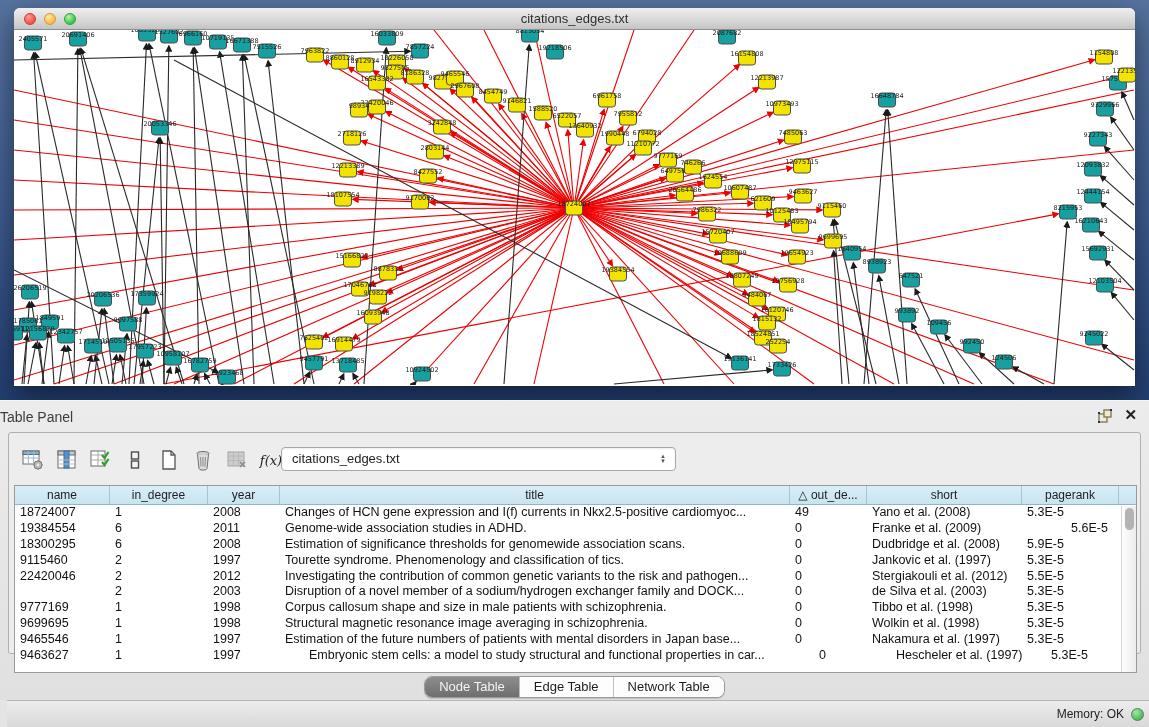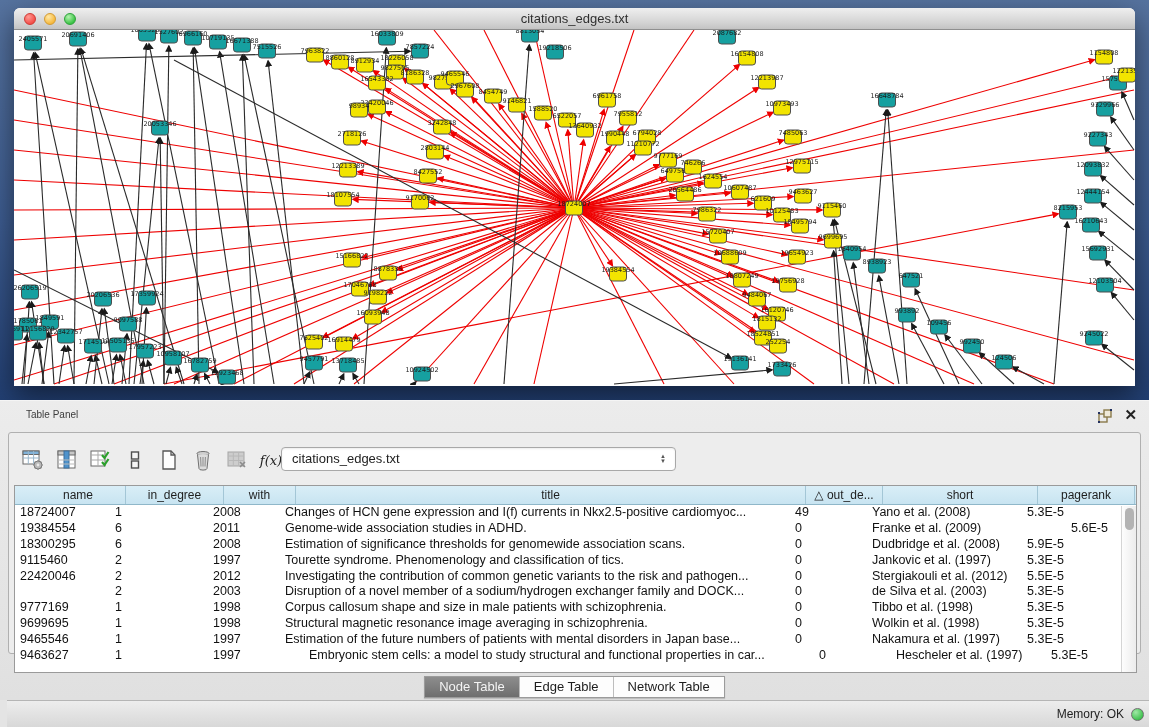--- a/index.html
+++ b/index.html
@@ -22,53 +22,53 @@
   .light.yellow{ background:radial-gradient(circle at 35% 30%,#ffe9a8,#f6b93e 70%); border:1px solid #d29a33; }
   .light.green { background:radial-gradient(circle at 35% 30%,#b5f3b0,#3dc447 70%); border:1px solid #2da23a; }
   .win-title { text-align:center; font-size:13px; line-height:21px; color:#2f2f2f; }
   .net-canvas-wrap { width:1121px; height:355px; background:#ffffff; }
   svg text.nlabel { font-family:"DejaVu Sans", sans-serif; font-size:6.5px; fill:#1c1c1c; }
 
   
   .table-panel { position:absolute; left:0; top:400px; width:1149px; height:300px;
                  background:linear-gradient(180deg,#ececec,#e0e0e0); }
   .tp-header { height:30px; position:relative; border-top:1px solid #f5f5f5; }
-  .tp-title { font-size:10px; color:#3c3c3c; padding:8px 0 0 26px; }
+  .tp-title { font-size:14px; color:#3c3c3c; padding:8px 0 0 0; }
   .tp-float { position:absolute; right:36px; top:7px; width:16px; height:16px; cursor:pointer; }
   .tp-close { position:absolute; right:12px; top:5px; font-size:15px; font-weight:bold; color:#222; cursor:pointer; }
 
   .tp-card { position:absolute; left:8px; top:32px; width:1133px; height:222px;
              background:#ededed; border:1px solid #b0b0b0; border-radius:3px; }
 
   .toolbar { position:absolute; left:12px; top:12px; height:30px; display:flex; align-items:center; gap:10px; }
   .tb-icon { width:24px; height:24px; display:flex; align-items:center; justify-content:center; cursor:pointer; }
   .fx { font-family:"DejaVu Serif", serif; font-style:italic; font-size:13px; color:#222; }
 
   .combo { position:absolute; left:272px; top:14px; width:395px; height:24px; background:#fff;
            border:1px solid #a8a8a8; border-radius:4px; box-shadow:inset 0 1px 2px rgba(0,0,0,.08);
            font-size:13px; color:#222; line-height:22px; padding-left:10px; cursor:pointer; }
   .combo-stepper { position:absolute; right:6px; top:2px; width:12px; height:18px;
                    display:flex; flex-direction:column; align-items:center; justify-content:center;
                    font-size:6px; color:#555; line-height:5px; }
 
   .tablewrap { position:absolute; left:5px; top:52px; width:1123px; height:188px;
                background:#fff; border:1px solid #9a9a9a; overflow:hidden; }
   .thead { display:flex; height:19px; background:linear-gradient(180deg,#d9eef7,#c8e4f1);
-           border-bottom:1px solid #8fb7c9;padding-left:16px; }
+           border-bottom:1px solid #8fb7c9; }
   .th { font-size:12px; color:#1e1e1e; text-align:center; line-height:18px;
         border-right:1px solid #a3c6d6; overflow:hidden; white-space:nowrap; cursor:pointer; flex:none; }
   .trow { display:flex; height:15.9px; }
   .td { font-size:12.5px; color:#111; line-height:15.5px; padding-left:5px;
         overflow:hidden; white-space:nowrap; flex:none; }
   .vscroll { position:absolute; right:0; top:20px; bottom:0; width:15px;
              background:linear-gradient(90deg,#fdfdfd,#ececec); border-left:1px solid #d5d5d5; }
   .vthumb { position:absolute; left:3px; top:2px; width:9px; height:22px; background:#b3b3b3; border-radius:5px; }
 
   .seg-wrap { position:absolute; left:0; top:243px; width:100%; display:flex; justify-content:center; }
-  .segmented { display:inline-flex; border:1px solid #9b9b9b; border-radius:0; overflow:hidden;
+  .segmented { display:inline-flex; border:1px solid #9b9b9b; border-radius:8px; overflow:hidden;
                background:#fff; box-shadow:0 1px 1px rgba(0,0,0,.15); }
   .seg-btn { font-size:13px; padding:2px 14px 3px 14px; color:#1d1d1d; background:#fdfdfd;
              border-right:1px solid #bdbdbd; cursor:pointer; }
   .seg-btn:last-child { border-right:none; }
   .seg-btn.sel { background:linear-gradient(180deg,#8d8d8d,#6e6e6e); color:#f4f4f4; }
 
   
   .statusbar { position:absolute; left:7px; top:700px; width:1149px; height:27px;
                background:linear-gradient(180deg,#ededed,#d8d8d8); border-top:1px solid #b5b5b5;
                display:flex; align-items:center; justify-content:flex-end; padding-right:12px; gap:7px; }
@@ -839,21 +839,21 @@
       <span class="combo-stepper">
           <span>▲</span>
           <span>▼</span>
         </span>
     </div>
 
     <div class="tablewrap">
       <div class="thead" id="thead">
           <div class="th" style="width: 95px;">name</div>
           <div class="th" style="width: 98px;">in_degree</div>
-          <div class="th" style="width: 72px;">with</div>
+          <div class="th" style="width: 72px;">year</div>
           <div class="th" style="width: 510px;">title</div>
           <div class="th" style="width: 77px;">△ out_de...</div>
           <div class="th" style="width: 155px;">short</div>
           <div class="th" style="width: 97px;">pagerank</div>
         </div>
       <div id="tbody">
           <div class="trow">
             <div class="td" style="width: 95px;">18724007</div>
             <div class="td" style="width: 98px;">1</div>
             <div class="td" style="width: 72px;">2008</div>

